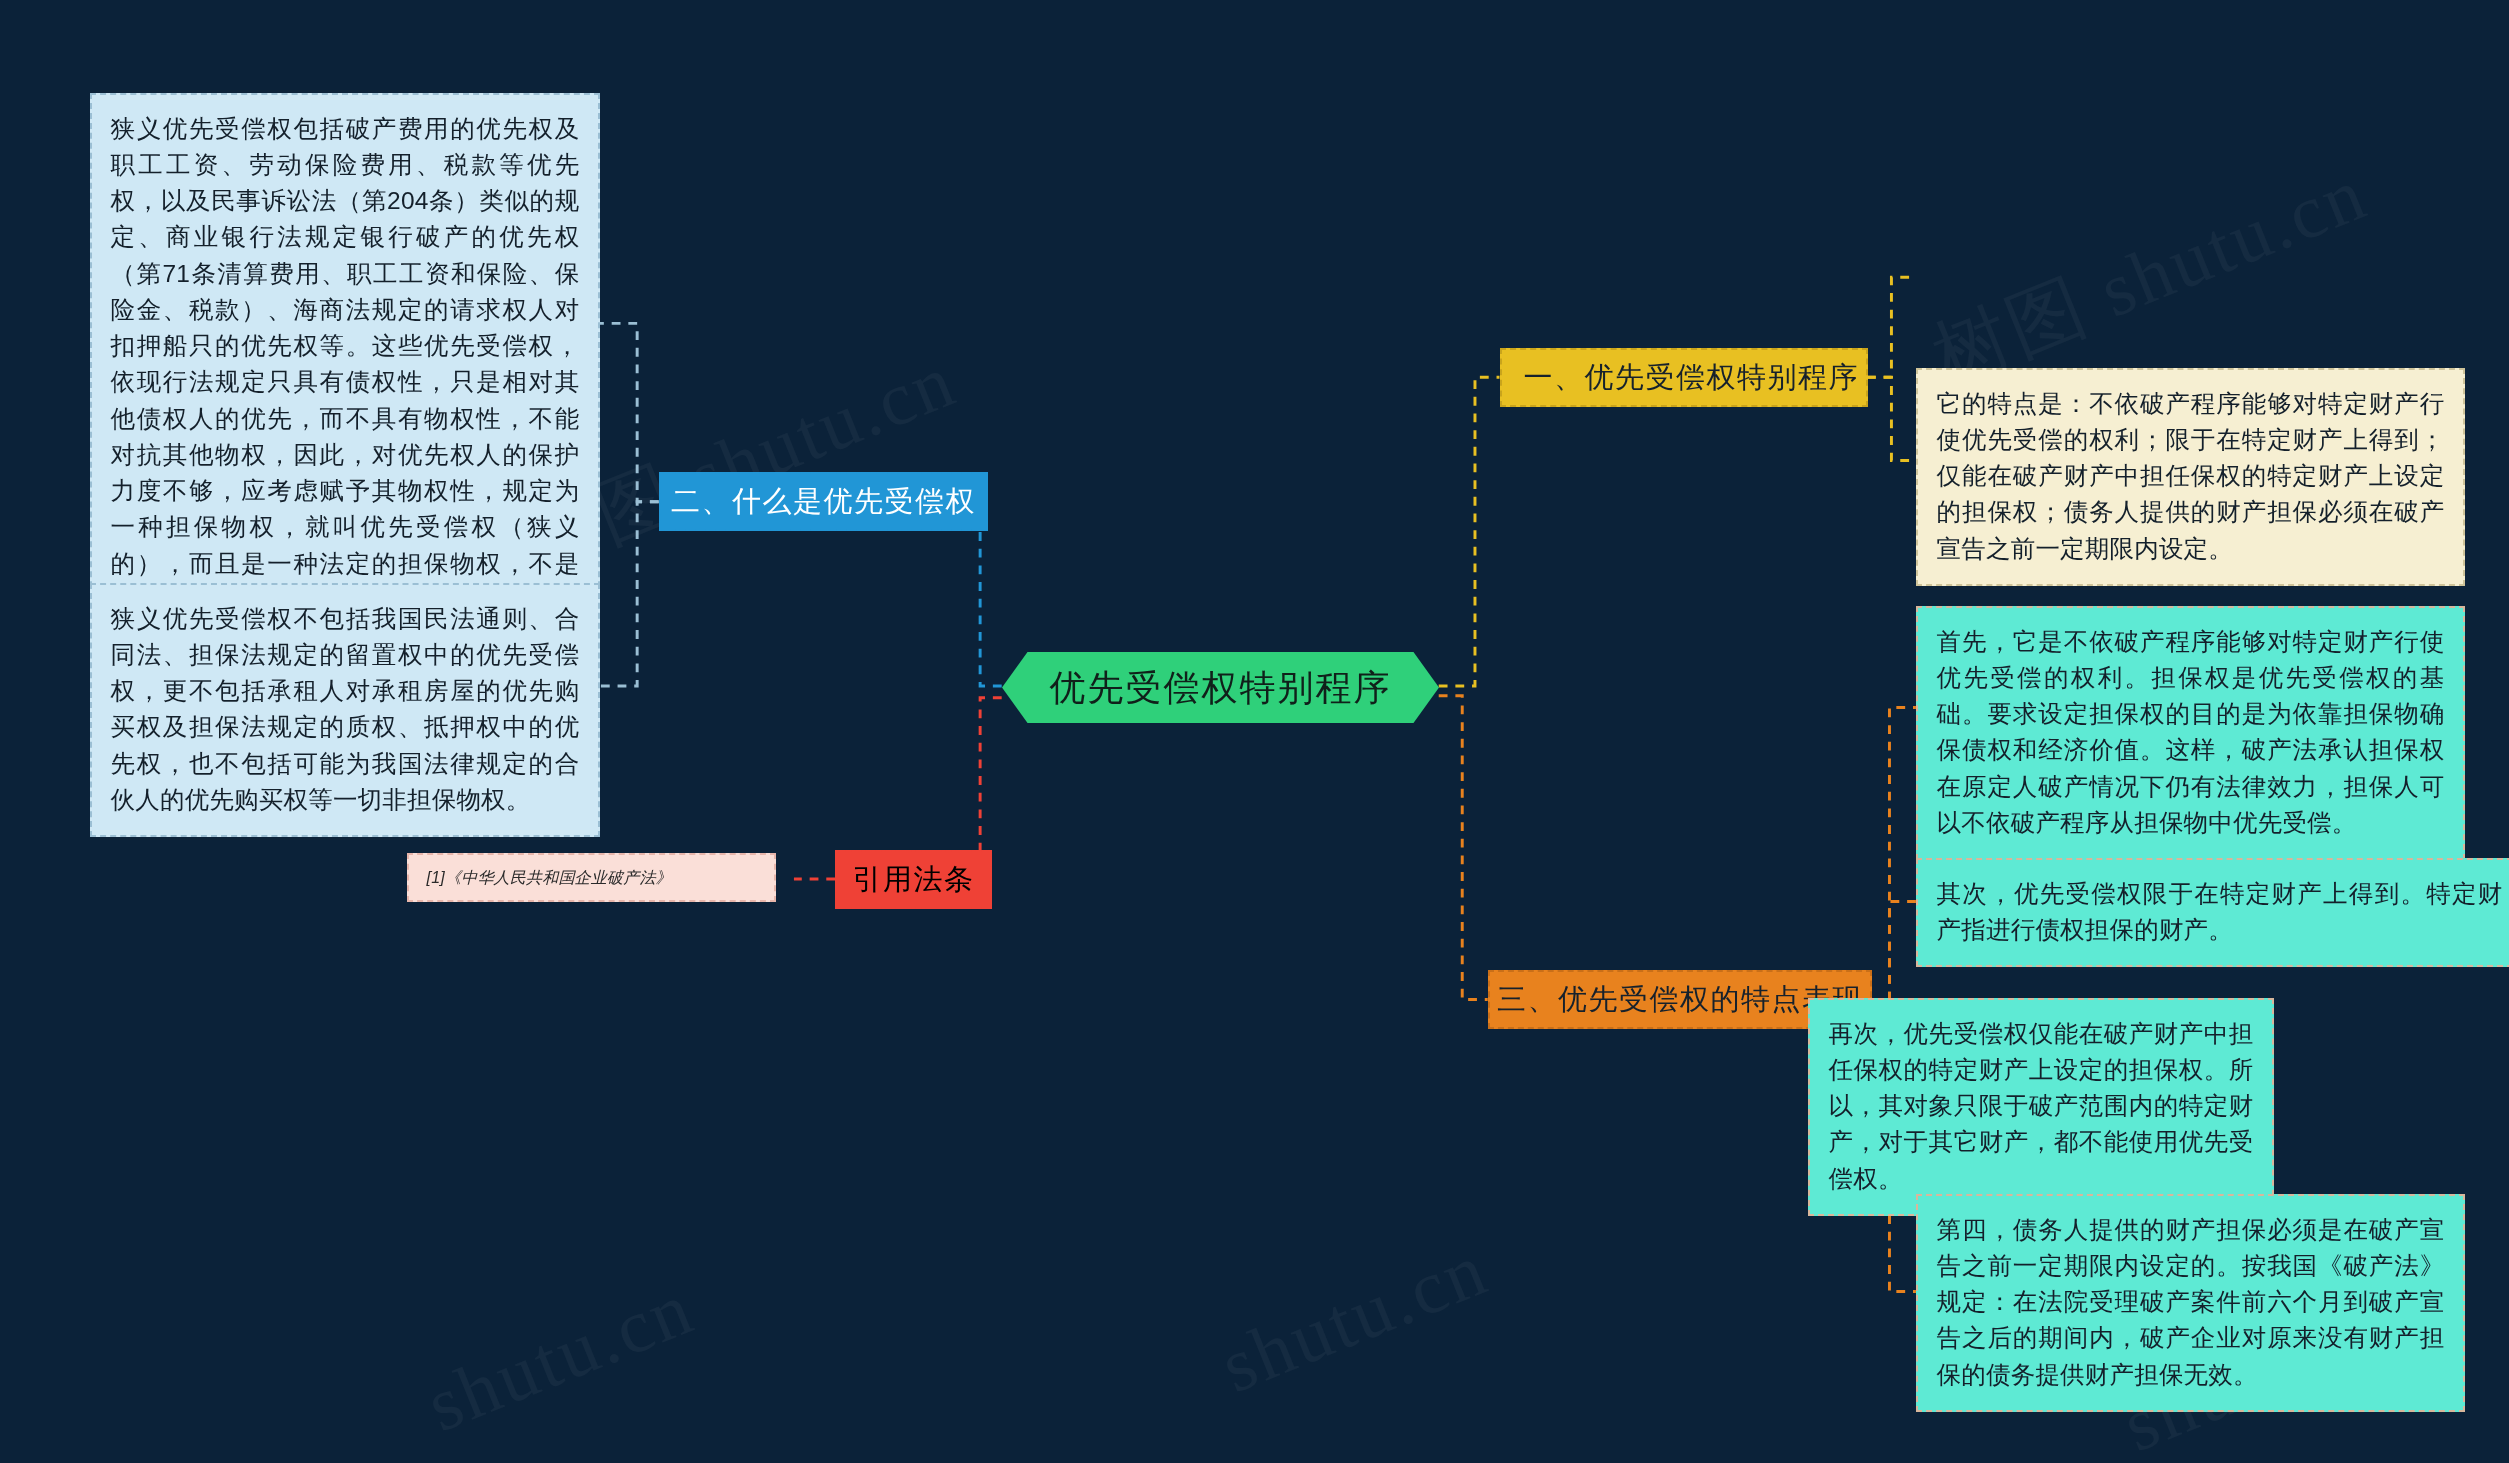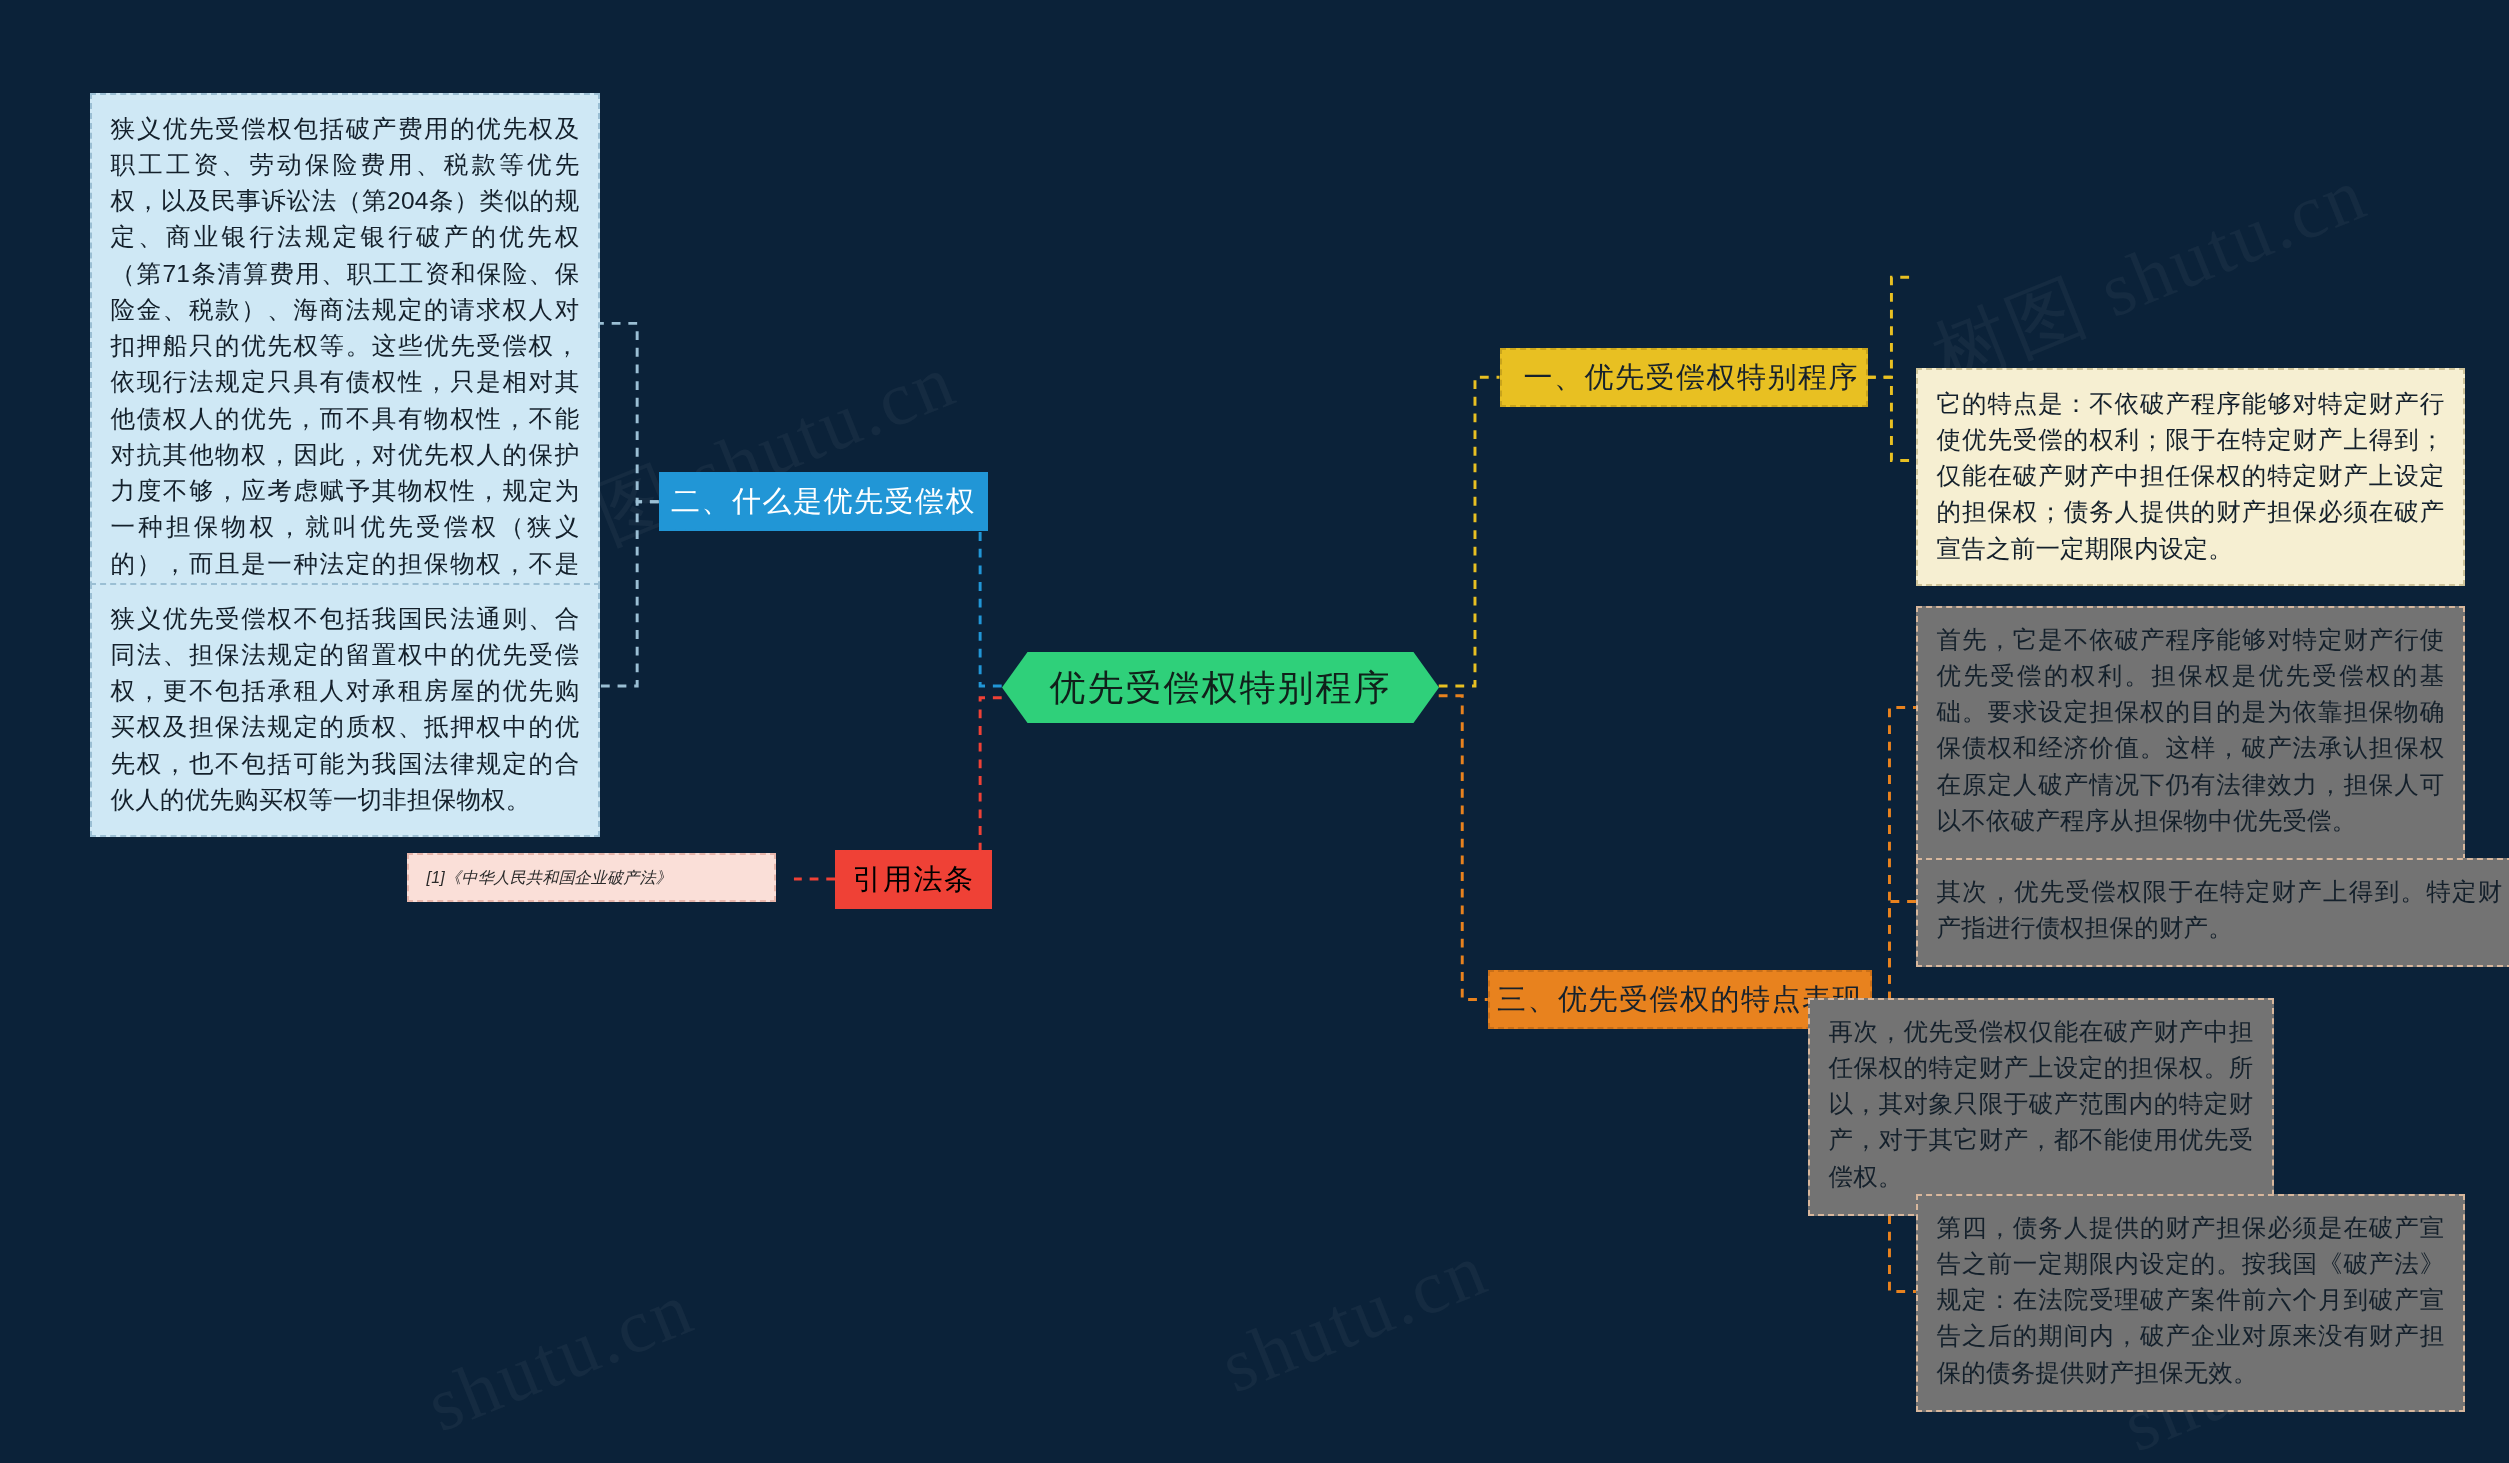--- a/index.html
+++ b/index.html
@@ -41,21 +41,21 @@
 
   
   .leaf {
     padding: 15.7px 18.6px 16.7px 18.6px;
     color: #14202b;
     text-align: justify;
     text-justify: inter-ideograph;
   }
   .leaf.blue   { background: #cfe8f5; border: 2px dashed #9bbfd4; }
   .leaf.cream  { background: #f6efd2; border: 2px dashed #cfc49a; }
-  .leaf.peach  { background: #737373; border: 2px dashed #d8b79c; font-family: Liberation Mono, monospace; }
+  .leaf.peach  { background: #5eead4; border: 2px dashed #d8b79c; }
   .leaf.pinky  { background: #fadfd8; border: 2px dashed #e8b6ab; color:#2a2a2a; }
 
   
   .chip {
     display: flex; align-items: center; justify-content: center;
     font-size: 29px;
     letter-spacing: 1.5px;
     white-space: nowrap;
     padding: 10.8px 21.6px;
   }

